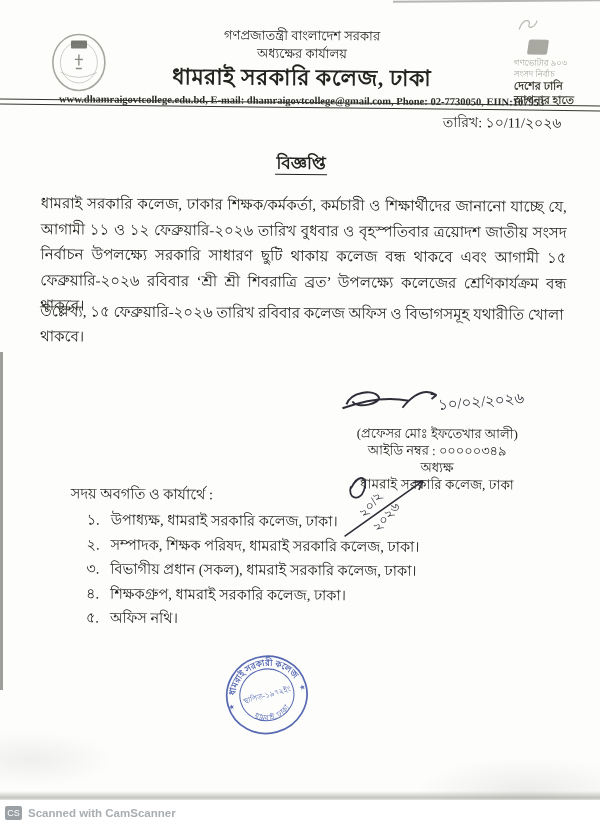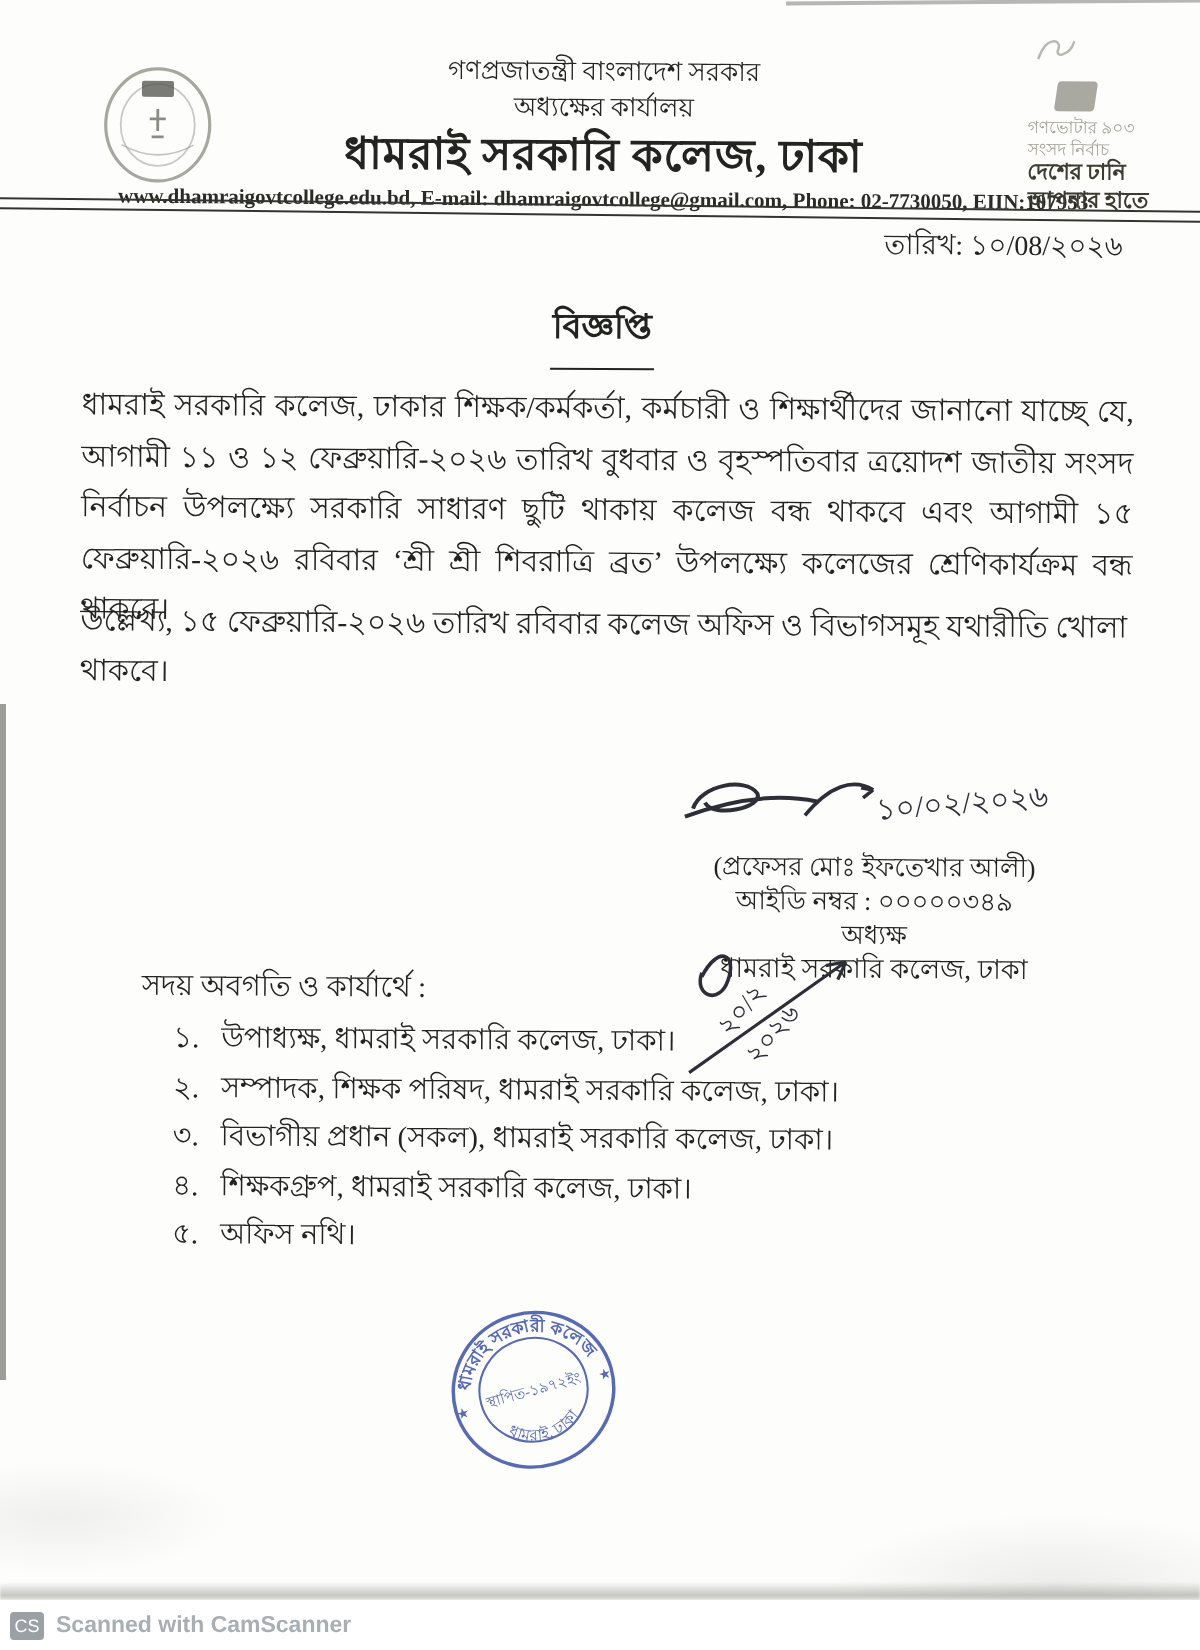--- a/index.html
+++ b/index.html
@@ -26,21 +26,21 @@
   
   .corner-stamp{position:absolute;top:14px;right:0;width:88px;overflow:hidden;white-space:nowrap;}
   .corner-stamp .blob{width:20px;height:15px;background:#84847c;opacity:.7;border-radius:2px;
     margin:2px 0 3px 14px;transform:skewX(-8deg);}
   .cs-line{font-size:8.5px;line-height:11px;color:#a3a198;}
   .cs-line.dark{font-size:11px;line-height:13.5px;color:#3b3b31;font-weight:bold;}
 
   .date-line{position:absolute;top:110px;right:40px;font-size:14px;}
 
   .notice-title{position:absolute;top:150px;left:0;right:0;text-align:center;}
-  .notice-title span{font-size:17px;font-weight:bold;border-bottom:1.6px solid #23231f;padding:0 1px 11px;}
+  .notice-title span{font-size:17px;font-weight:bold;border-bottom:1.6px solid #23231f;padding:0 1px 1px;}
 
   .para1{position:absolute;top:193px;left:40px;right:34px;font-size:15px;line-height:25.5px;text-align:justify;}
   .para2{position:absolute;top:301px;left:40px;right:34px;font-size:15px;line-height:25px;}
 
   
   .sig{position:absolute;top:382px;left:322px;width:232px;text-align:center;font-size:13px;line-height:17px;}
   .sig .org{font-size:13.5px;}
 
   
   .dist{position:absolute;top:486px;left:72px;font-size:14.5px;line-height:19px;}
@@ -98,21 +98,21 @@
       </svg>
       <div class="blob"></div>
       <div class="cs-line">গণভোটার ৯০৩</div>
       <div class="cs-line">সংসদ নির্বাচ</div>
       <div class="cs-line dark">দেশের ঢানি</div>
       <div class="cs-line dark">আপনার হাতে</div>
     </div>
 
     <div class="header-rule"></div>
 
-    <div class="date-line">তারিখ: ১০/08/২০২৬</div>
+    <div class="date-line">তারিখ: ১০/11/২০২৬</div>
 
     <div class="notice-title">
       <span>বিজ্ঞপ্তি</span>
     </div>
 
     <div class="para1">ধামরাই সরকারি কলেজ, ঢাকার শিক্ষক/কর্মকর্তা, কর্মচারী ও শিক্ষার্থীদের জানানো যাচ্ছে যে, আগামী ১১ ও ১২ ফেব্রুয়ারি-২০২৬ তারিখ বুধবার ও বৃহস্পতিবার ত্রয়োদশ জাতীয় সংসদ নির্বাচন উপলক্ষ্যে সরকারি সাধারণ ছুটি থাকায় কলেজ বন্ধ থাকবে এবং আগামী ১৫ ফেব্রুয়ারি-২০২৬ রবিবার ‘শ্রী শ্রী শিবরাত্রি ব্রত’ উপলক্ষ্যে কলেজের শ্রেণিকার্যক্রম বন্ধ থাকবে।</div>
     <div class="para2">উল্লেখ্য, ১৫ ফেব্রুয়ারি-২০২৬ তারিখ রবিবার কলেজ অফিস ও বিভাগসমূহ যথারীতি খোলা থাকবে।</div>
 
     <div class="sig">
       <svg width="210" height="38" viewBox="0 0 210 38">

